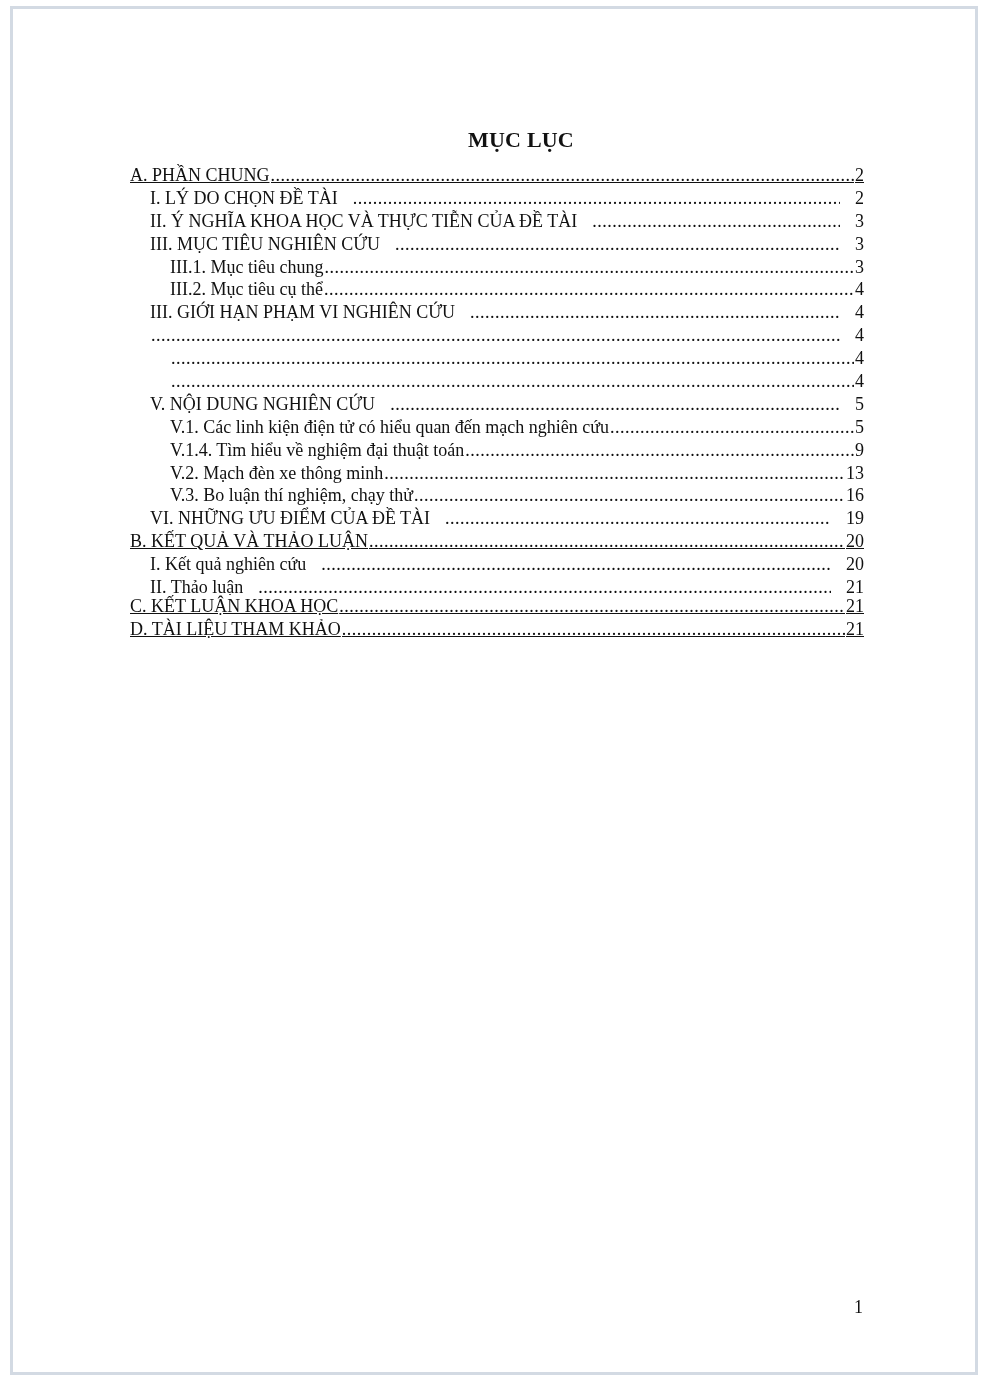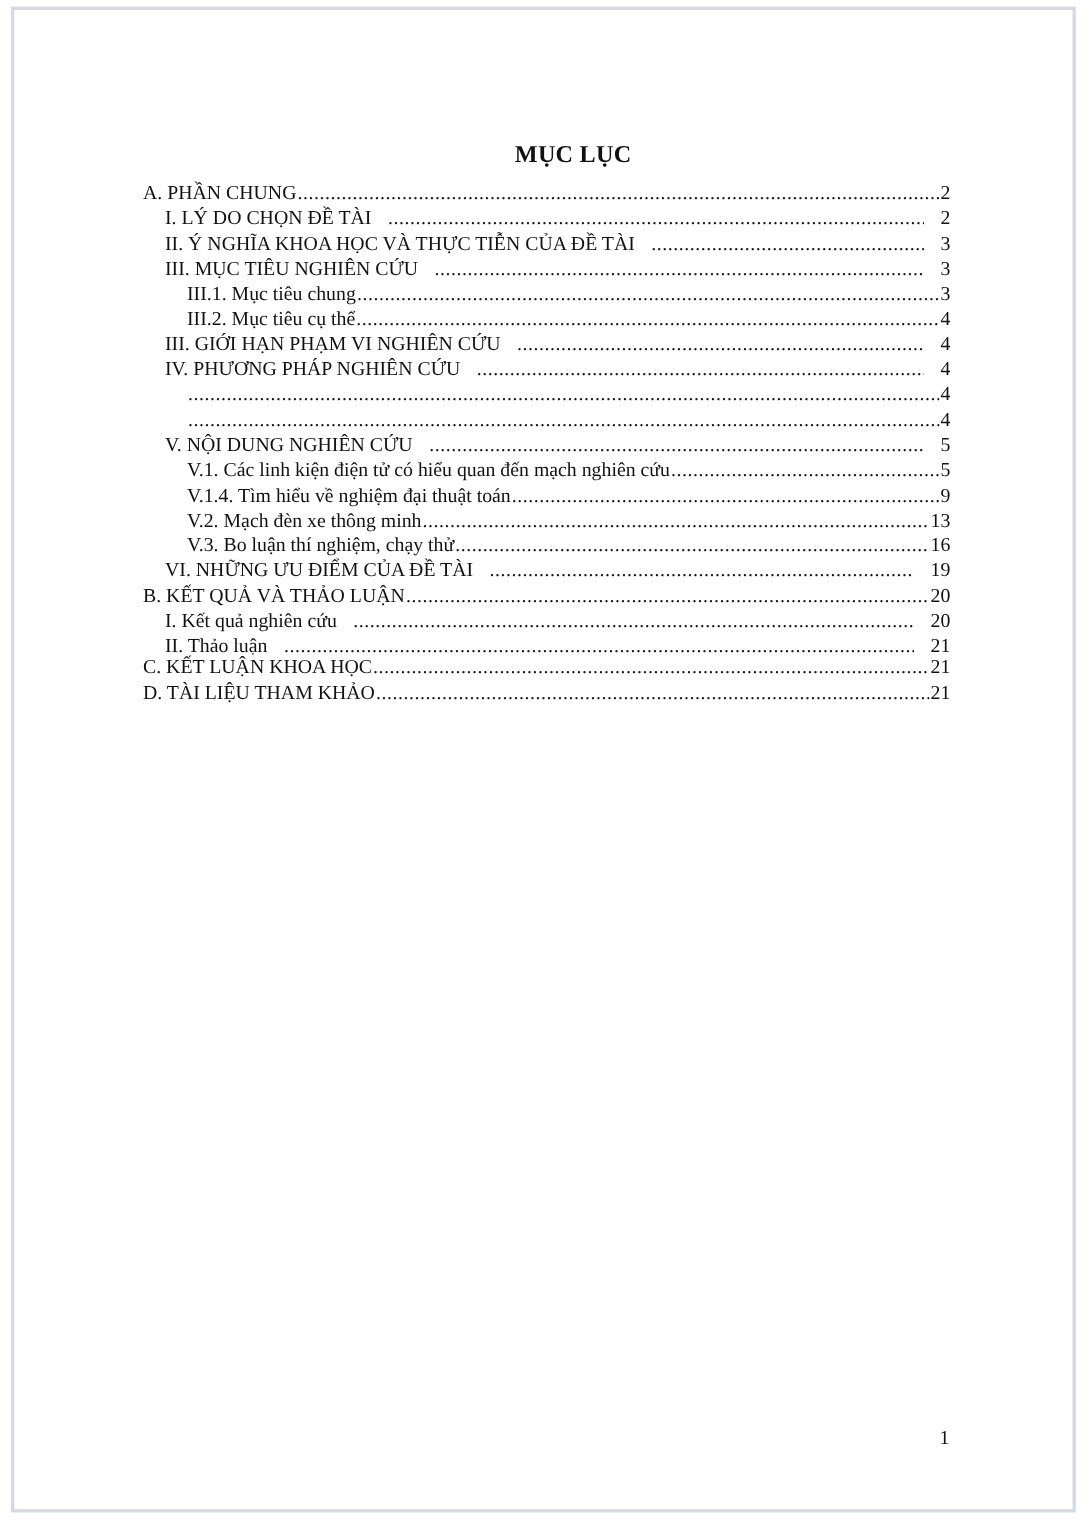--- a/index.html
+++ b/index.html
@@ -48,21 +48,21 @@
     .toc-entry {
       display: flex;
       align-items: baseline;
       height: 22.9px;
       font-size: 18px;
       line-height: 22px;
       white-space: nowrap;
       overflow: hidden;
     }
     .toc-entry.tight { height: 19px; }
-    .toc-entry.lvl-0 { padding-left: 0; }
+    .toc-entry.lvl-0 { padding-left: 0; text-decoration: underline; }
     .toc-entry.lvl-1 { padding-left: 20px; gap: 14px; }
     .toc-entry.lvl-2 { padding-left: 40px; }
     .toc-label {
       flex: 0 0 auto;
     }
     .toc-leader {
       flex: 1 1 auto;
       overflow: hidden;
       white-space: nowrap;
       position: relative;
@@ -121,21 +121,20 @@
       <span class="toc-label">III.2. Mục tiêu cụ thể</span>
       <span class="toc-leader"></span>
       <span class="toc-page">4</span>
     </li>
   <li class="toc-entry lvl-1">
       <span class="toc-label">III. GIỚI HẠN PHẠM VI NGHIÊN CỨU</span>
       <span class="toc-leader"></span>
       <span class="toc-page">4</span>
     </li>
   <li class="toc-entry lvl-1">
-      <span class="toc-label">IV. PHƯƠNG PHÁP NGHIÊN CỨU</span>
       <span class="toc-leader"></span>
       <span class="toc-page">4</span>
     </li>
   <li class="toc-entry lvl-2">
       <span class="toc-leader"></span>
       <span class="toc-page">4</span>
     </li>
   <li class="toc-entry lvl-2">
       <span class="toc-leader"></span>
       <span class="toc-page">4</span>

